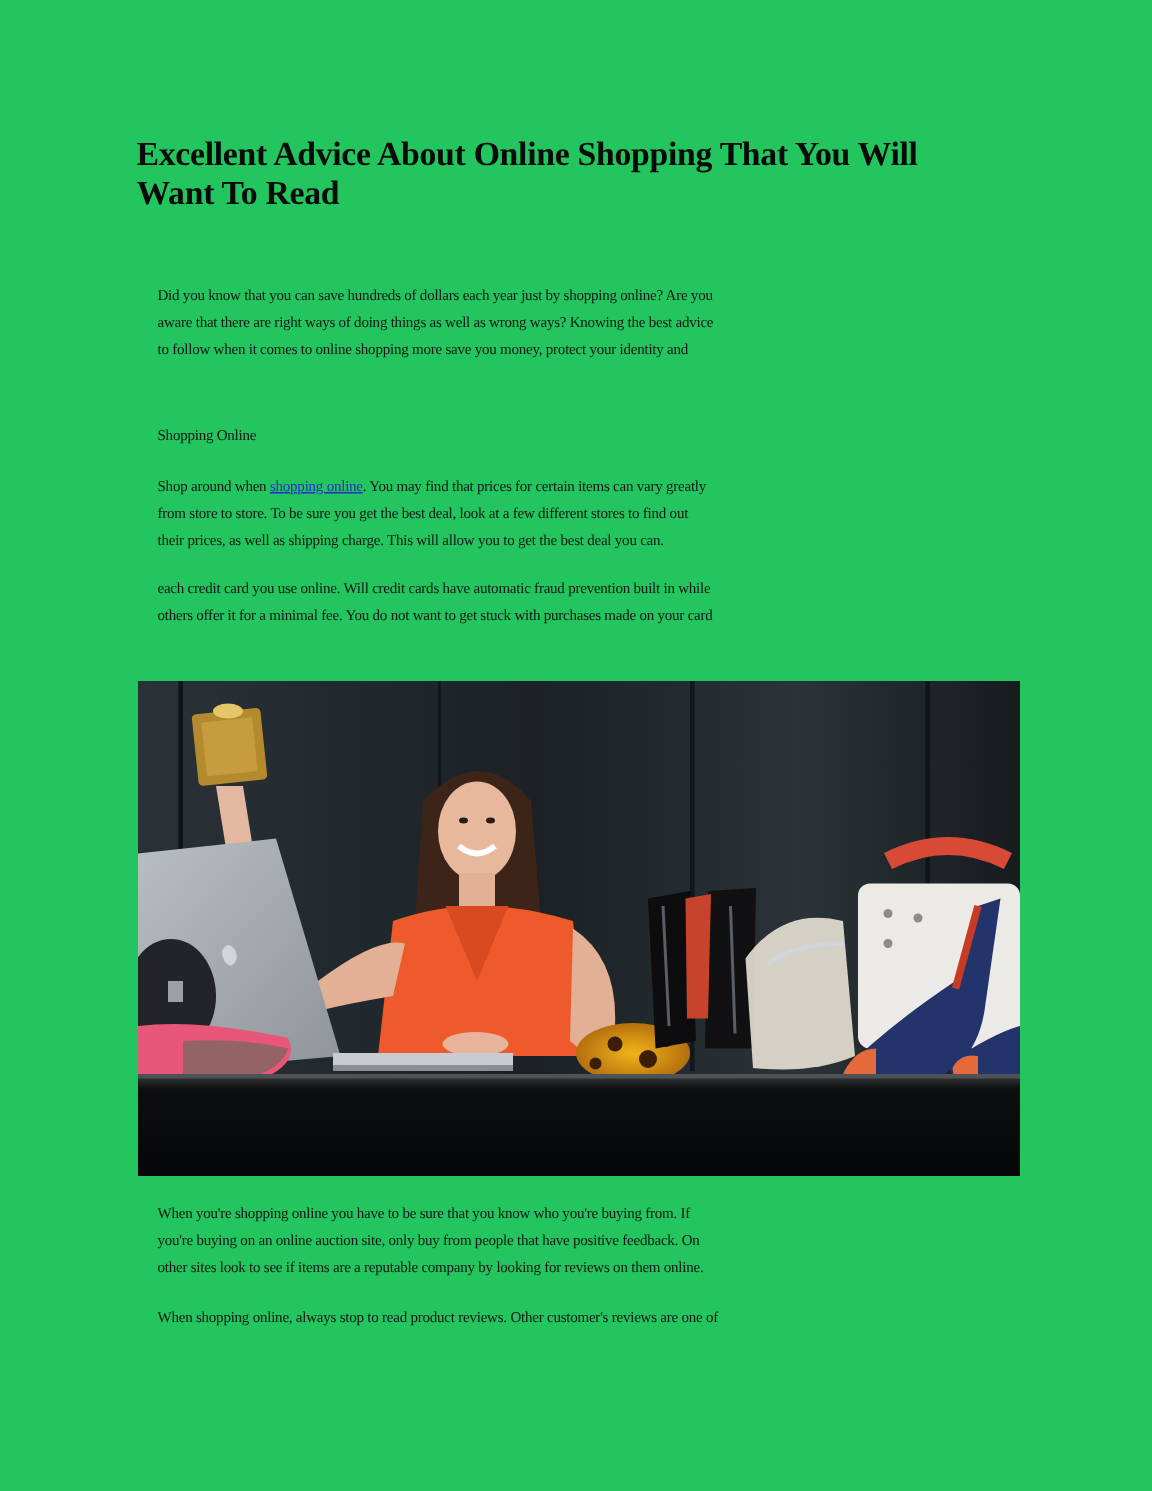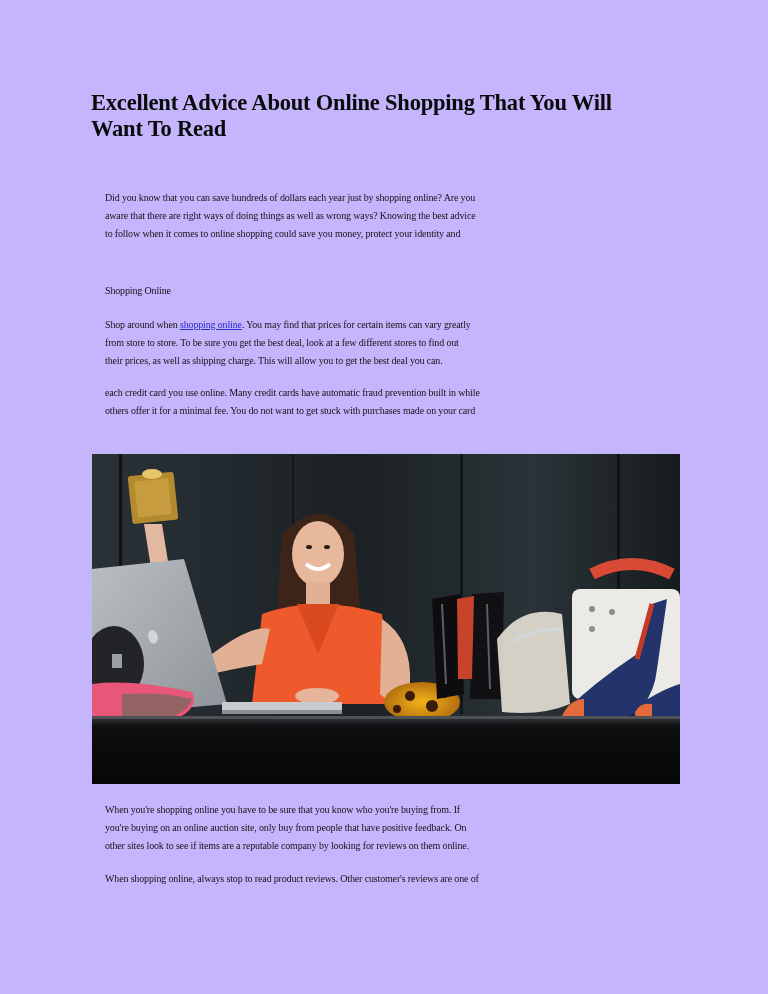--- a/index.html
+++ b/index.html
@@ -1,18 +1,18 @@
 <!DOCTYPE html>
 <html><head>
 <meta charset="utf-8">
 <style>
   html, body { margin: 0; padding: 0; background: #ffffff; }
   body { width: 768px; height: 994px; position: relative; overflow: hidden;
          font-family: "Liberation Serif", "DejaVu Serif", serif; color: #111; }
-  .page { position: absolute; left: 0; top: 0; width: 768px; height: 994px; background: #c4b5fd; }
+  .page { position: absolute; left: 0; top: 0; width: 768px; height: 994px; background: #22c55e; }
   .title { position: absolute; left: 91px; top: 90px; width: 600px;
            font-family: "Liberation Serif", serif; font-weight: bold; font-size: 22.5px;
            line-height: 26px; color: #0a0a0a; margin: 0; letter-spacing: -0.2px; }
   .para { position: absolute; left: 105px; width: 600px; margin: 0;
           font-size: 10px; line-height: 18.1px; color: #151515; letter-spacing: -0.15px; }
   .para .line { display: block; white-space: nowrap; }
   .link { color: #2a2acc; text-decoration: underline; cursor: pointer; }
 
   .photo { position: absolute; left: 92px; top: 454px; width: 588px; height: 330px;
            overflow: hidden; background: #1c2226; }
@@ -24,35 +24,35 @@
 <div class="page">
 
   <h1 class="title">
     <span class="line" style="display:block">Excellent Advice About Online Shopping That You Will</span>
     <span class="line" style="display:block">Want To Read</span>
   </h1>
 
   <p class="para" style="top:189px">
     <span class="line">Did you know that you can save hundreds of dollars each year just by shopping online? Are you</span>
     <span class="line">aware that there are right ways of doing things as well as wrong ways? Knowing the best advice</span>
-    <span class="line">to follow when it comes to online shopping could save you money, protect your identity and</span>
+    <span class="line">to follow when it comes to online shopping more save you money, protect your identity and</span>
   </p>
 
   <p class="para" style="top:282px">
     <span class="line">Shopping Online</span>
   </p>
 
   <p class="para" style="top:316px">
     <span class="line"><span>Shop around when </span><a class="link">shopping online</a><span>. You may find that prices for certain items can vary greatly</span></span>
     <span class="line">from store to store. To be sure you get the best deal, look at a few different stores to find out</span>
     <span class="line">their prices, as well as shipping charge. This will allow you to get the best deal you can.</span>
   </p>
 
   <p class="para" style="top:384px">
-    <span class="line">each credit card you use online. Many credit cards have automatic fraud prevention built in while</span>
+    <span class="line">each credit card you use online. Will credit cards have automatic fraud prevention built in while</span>
     <span class="line">others offer it for a minimal fee. You do not want to get stuck with purchases made on your card</span>
   </p>
 
   <div class="photo" title="Smiling woman in orange top at a laptop, holding up a gold clutch, with shoes and handbags on the desk">
     <svg width="588" height="330" viewBox="0 0 588 330" xmlns="http://www.w3.org/2000/svg">
       <defs>
         <linearGradient id="wall" x1="0" y1="0" x2="1" y2="0">
           <stop offset="0" stop-color="#2a3238"></stop>
           <stop offset="0.45" stop-color="#1b2125"></stop>
           <stop offset="0.75" stop-color="#2b3338"></stop>

